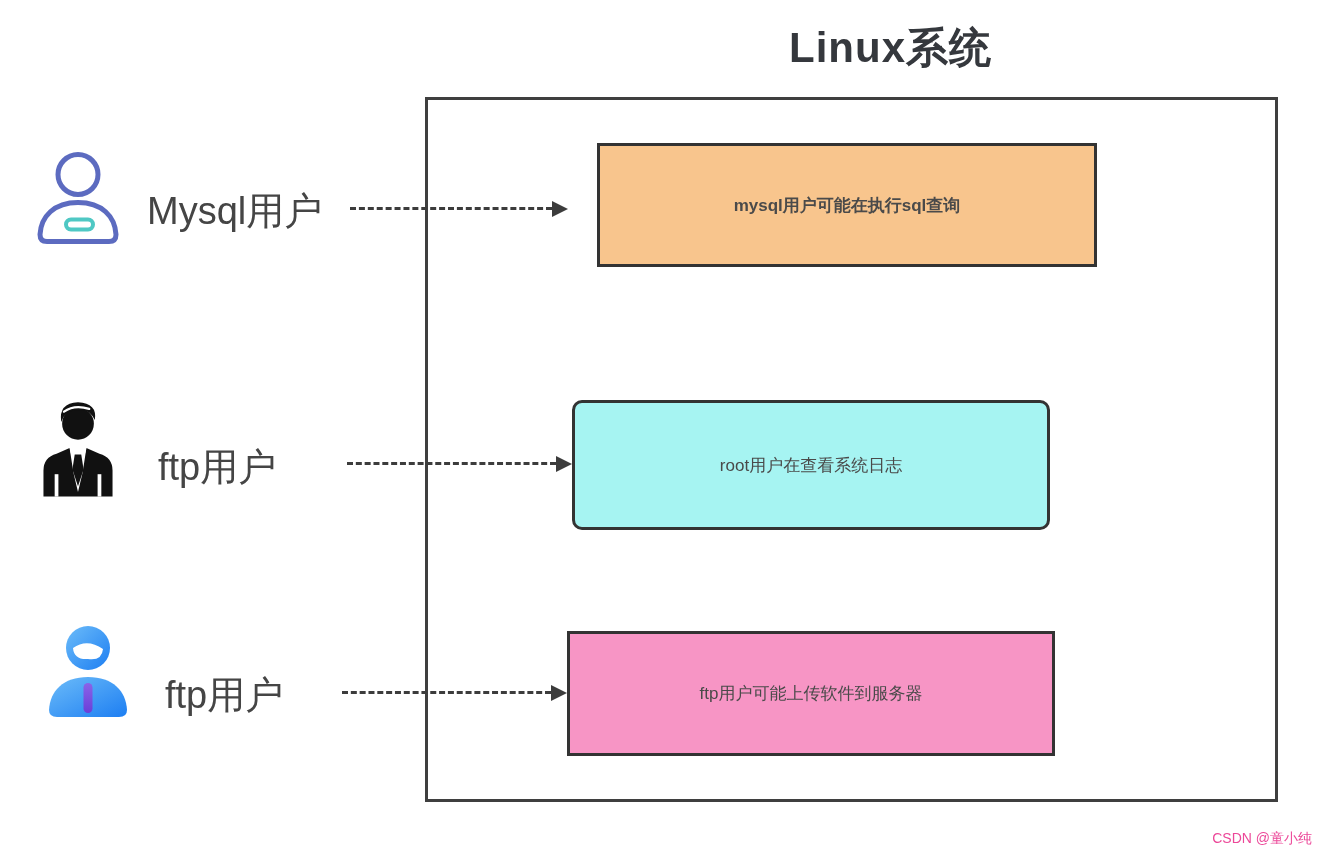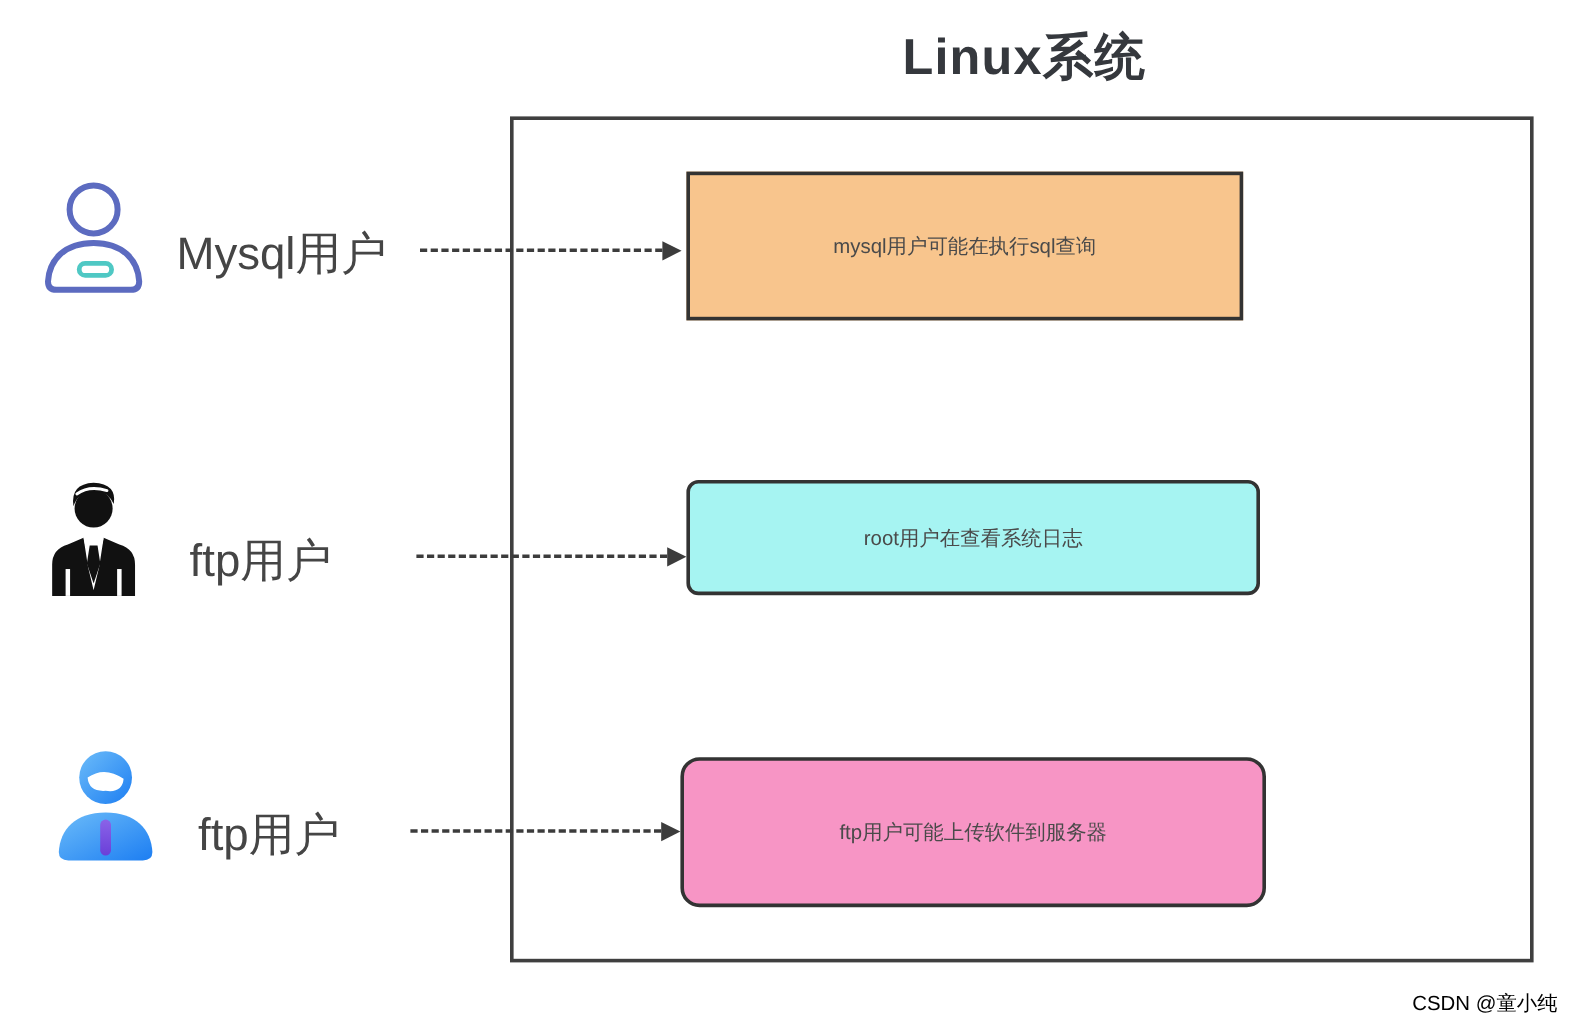--- a/index.html
+++ b/index.html
@@ -1,35 +1,35 @@
 <!DOCTYPE html>
 <html><head>
 <meta charset="utf-8">
 <style>
   html,body{margin:0;padding:0;background:#fff;}
   .canvas{
     position:relative;width:1318px;height:854px;background:#ffffff;overflow:hidden;
     font-family:"Liberation Sans", sans-serif;
   }
   .diagram-title{
-    position:absolute;left:752px;top:20px;width:240px;text-align:left;
+    position:absolute;left:752px;top:20px;width:240px;text-align:right;
     font-size:42px;font-weight:bold;color:#35383d;letter-spacing:1px;
   }
   .system-container{
     position:absolute;left:425px;top:97px;width:853px;height:705px;
     border:3px solid #3f3f3f;background:#ffffff;box-sizing:border-box;
   }
   .task-box{
     position:absolute;box-sizing:border-box;border:3px solid #333333;
     display:flex;align-items:center;justify-content:center;
     font-size:17px;color:#4a4a4a;text-align:center;
   }
-  .box-mysql{left:572px;top:143px;width:464px;height:124px;}
-  .box-root{left:572px;top:400px;width:478px;height:96px;border-radius:10px;}
-  .box-ftp{left:567px;top:631px;width:488px;height:125px;border-radius:16px;}
+  .box-mysql{left:597px;top:143px;width:500px;height:124px;font-weight:bold;}
+  .box-root{left:572px;top:400px;width:478px;height:130px;border-radius:10px;}
+  .box-ftp{left:567px;top:631px;width:488px;height:125px;}
   .user-label{
     position:absolute;font-size:38px;color:#454545;white-space:nowrap;
   }
   .label-mysql{left:147px;top:186px;}
   .label-root{left:158px;top:442px;}
   .label-ftp{left:165px;top:670px;text-align:center;}
   .arrow{
     position:absolute;height:0;border-top:3px dashed #3c3c3c;
   }
   .arrow::after{
@@ -37,21 +37,21 @@
     border-left:16px solid #3c3c3c;border-top:8px solid transparent;border-bottom:8px solid transparent;
   }
   .arrow-1{left:350px;top:207px;width:202px;}
   .arrow-2{left:347px;top:462px;width:209px;}
   .arrow-3{left:342px;top:691px;width:209px;}
   .user-icon{position:absolute;}
   .icon-mysql{left:28px;top:145px;width:100px;height:112px;}
   .icon-root{left:36px;top:393px;width:84px;height:112px;}
   .icon-ftp{left:38px;top:616px;width:100px;height:115px;}
   .watermark{
-    position:absolute;right:20px;bottom:6px;font-size:17px;color:#000000;
+    position:absolute;right:6px;bottom:6px;font-size:14px;color:#ec4899;
   }
 </style>
 </head>
 <body>
 
 <div class="canvas">
 
   <div class="diagram-title">Linux系统</div>
 
   <div class="system-container"></div>

